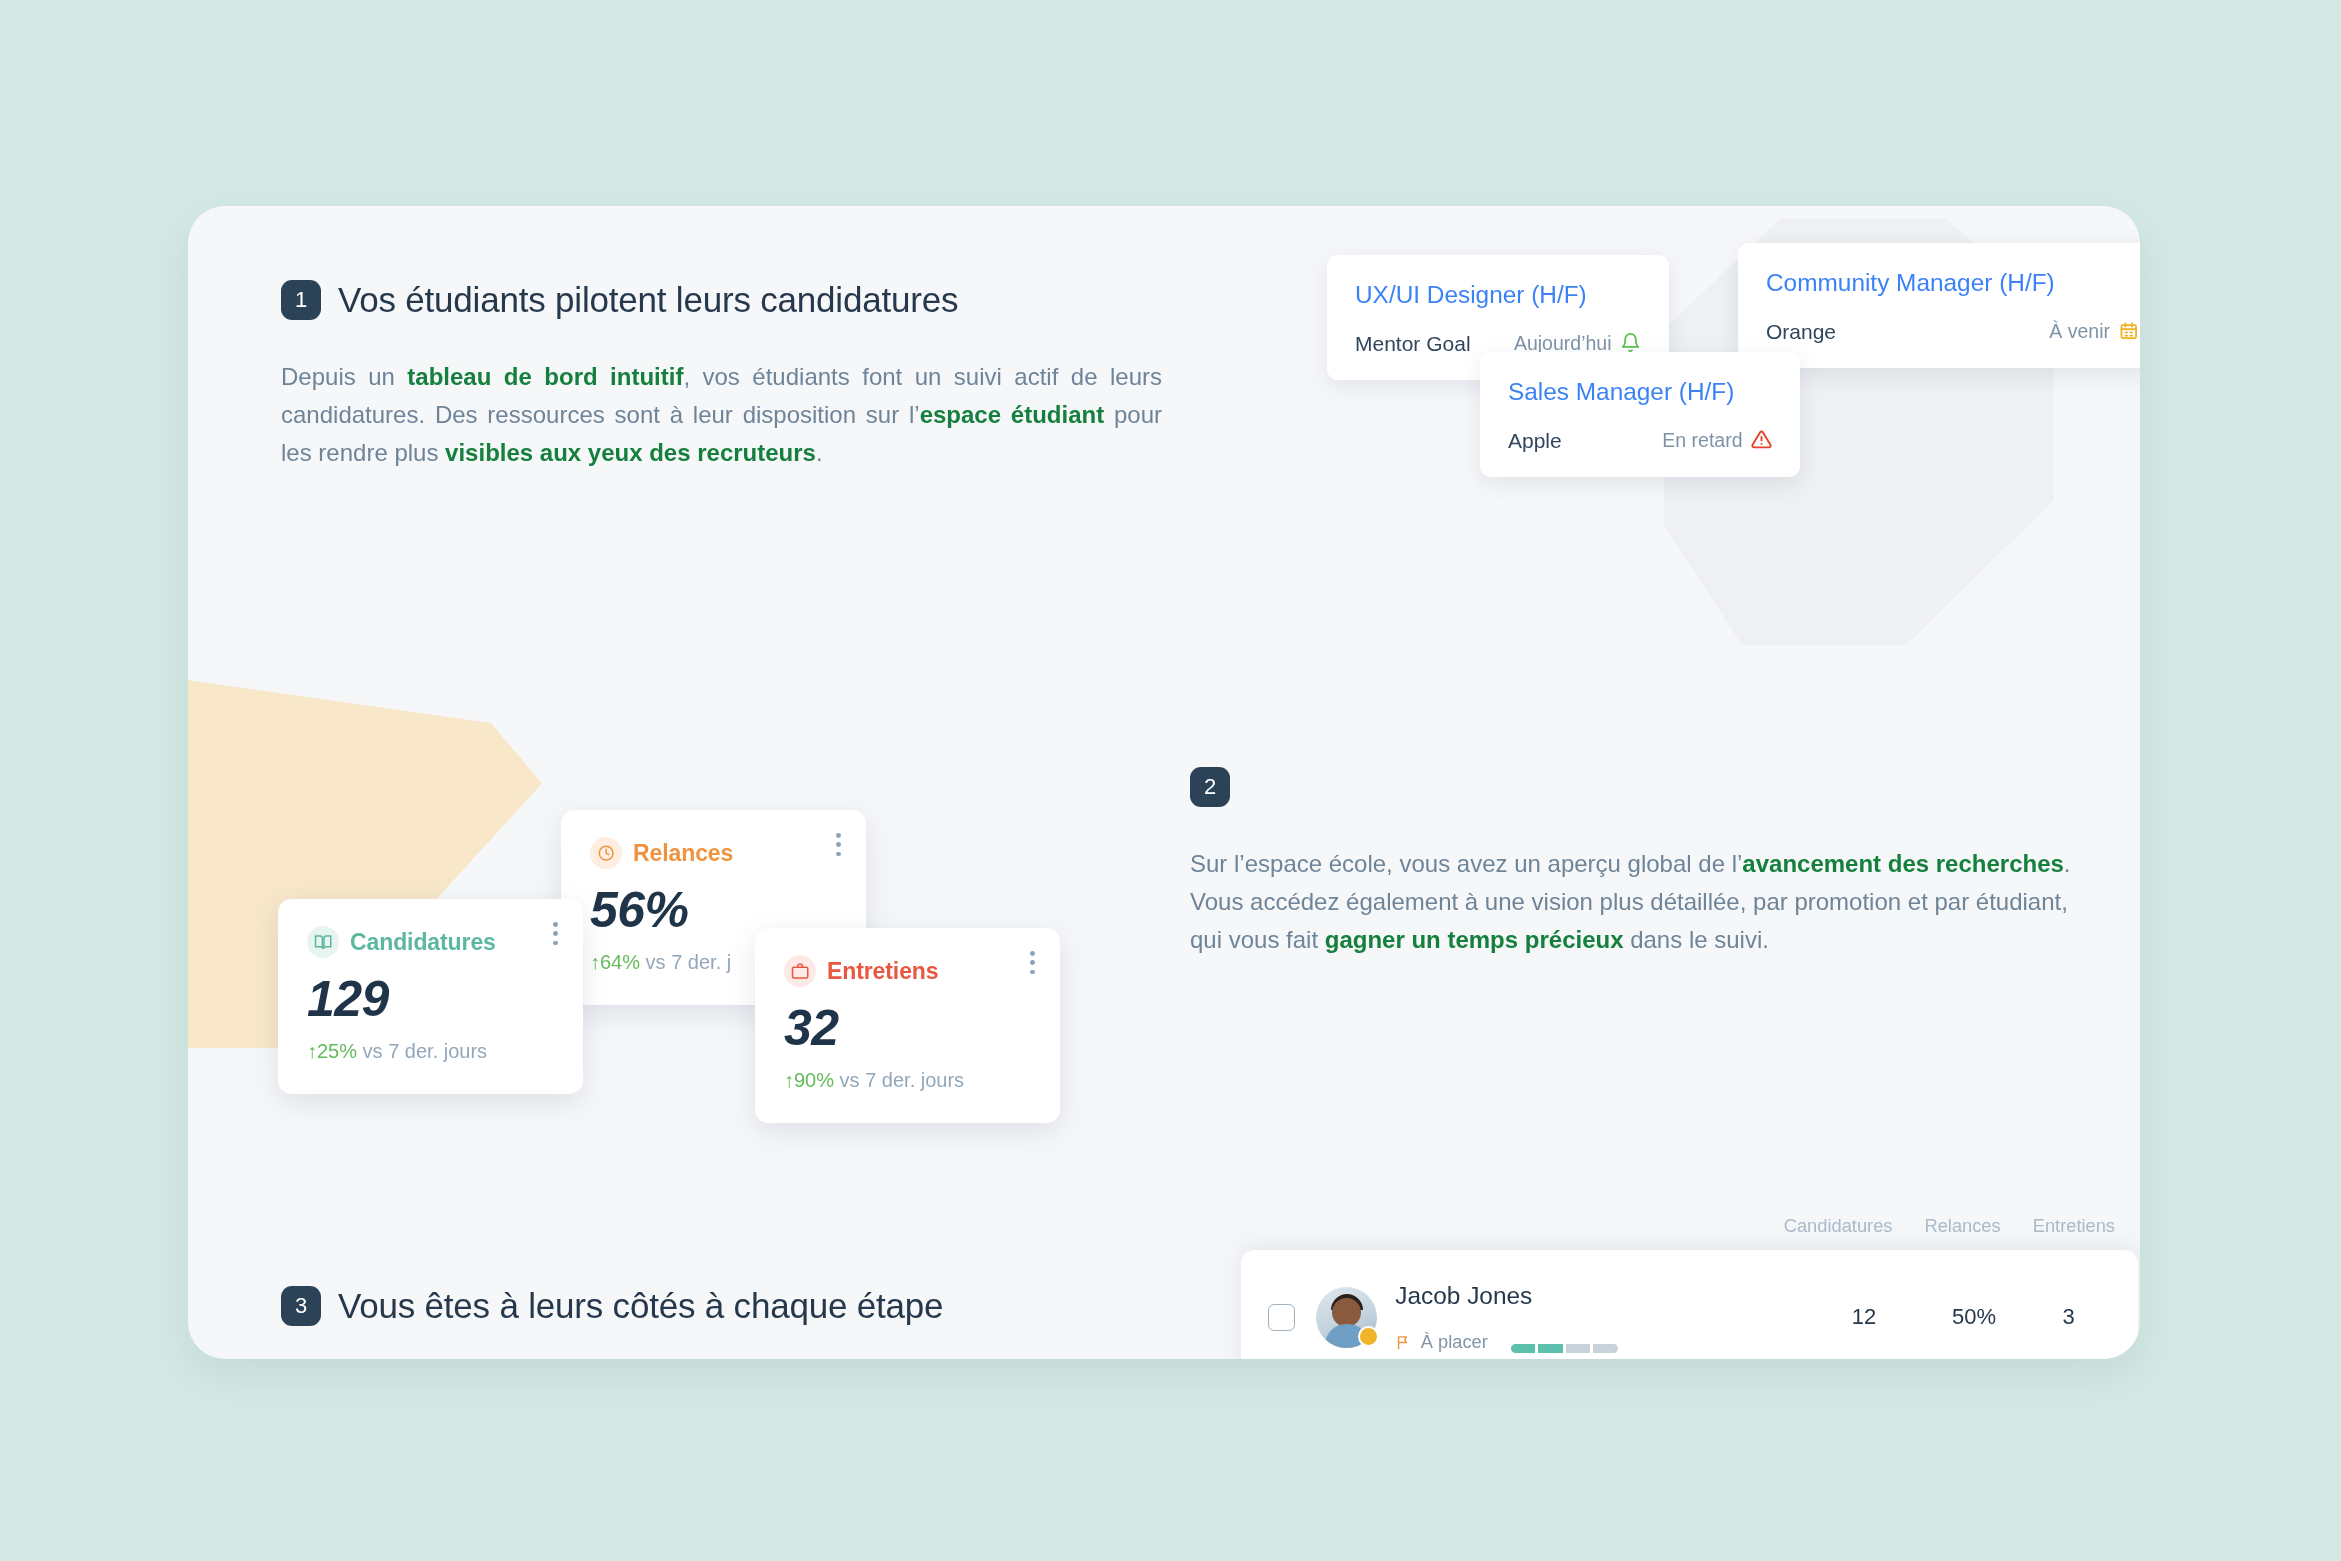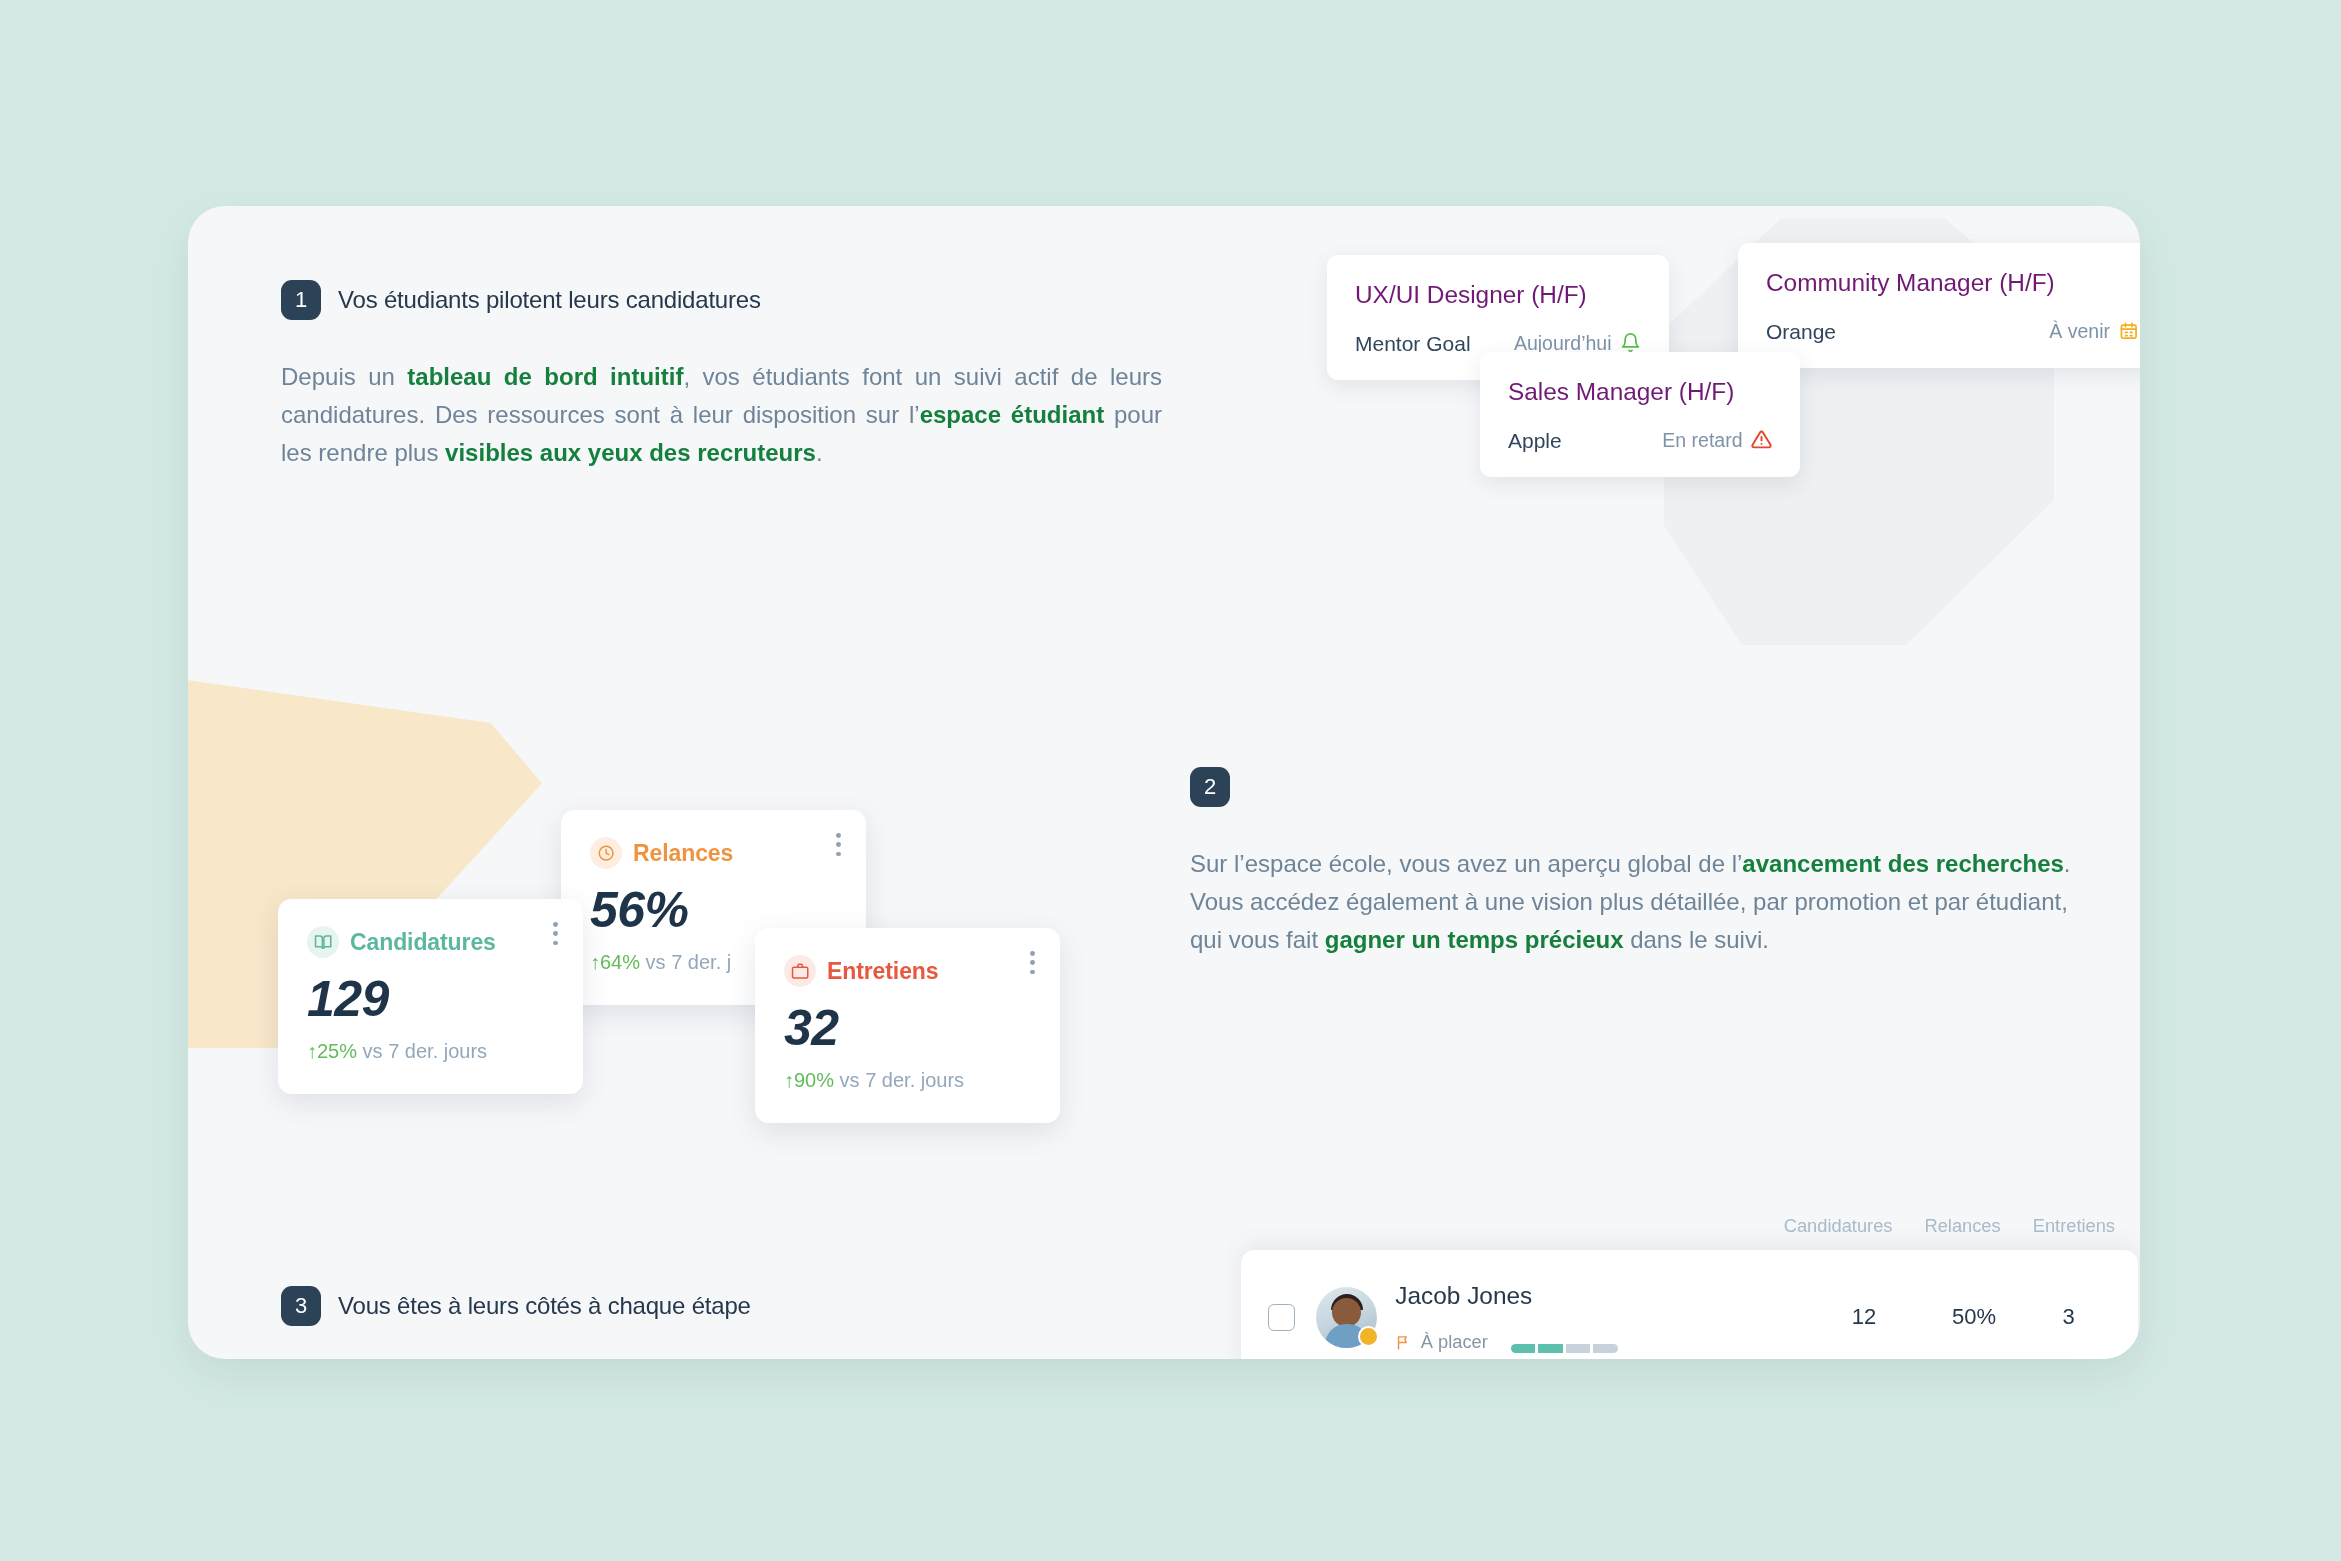--- a/index.html
+++ b/index.html
@@ -51,21 +51,21 @@
     width: 40px; height: 40px;
     background: #2b4257;
     border-radius: 11px;
     color: #ffffff;
     font-size: 22px;
     font-weight: 400;
     display: flex; align-items: center; justify-content: center;
     flex: none;
   }
   .step-title {
-    font-size: 24px;
+    font-size: 35px;
     color: #26384b;
     font-weight: 400;
     letter-spacing: -0.2px;
     white-space: nowrap;
   }
   .body-text {
     font-size: 24px;
     line-height: 1.58;
     color: #6e8499;
     text-align: justify;
@@ -86,21 +86,21 @@
 
   
   .job-card {
     position: absolute;
     background: #ffffff;
     border-radius: 11px;
     box-shadow: 0 6.1px 21px rgba(60,80,110,.11);
     padding: 25.6px 28px 24.4px 28px;
   }
   .job-title {
-    font-size: 24.4px; color: #701a75; font-weight: 400;
+    font-size: 24.4px; color: #3b82f6; font-weight: 400;
     white-space: nowrap;
   }
   .job-row {
     margin-top: 23px;
     display: flex; align-items: center; justify-content: space-between;
   }
   .job-company { font-size: 21px; color: #31465c; }
   .job-status { display: flex; align-items: center; gap: 8.5px; }
   .job-status-text { font-size: 19.5px; color: #7e93a7; }
 

